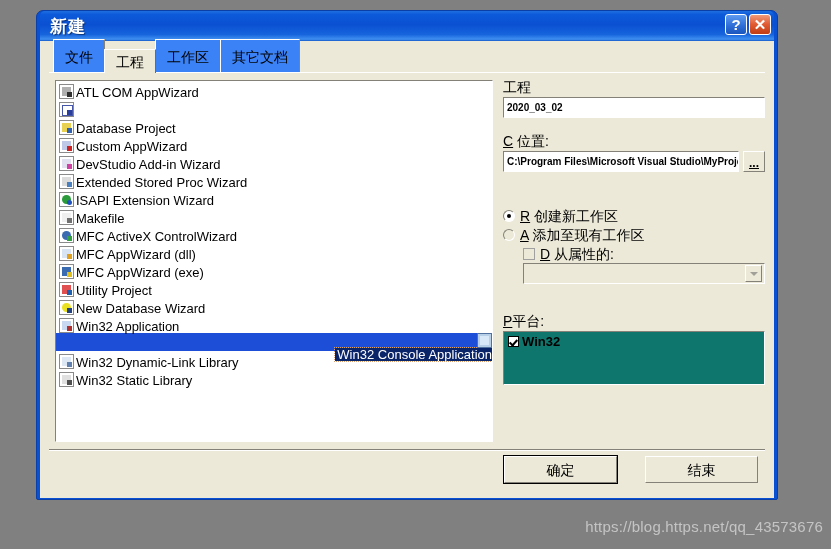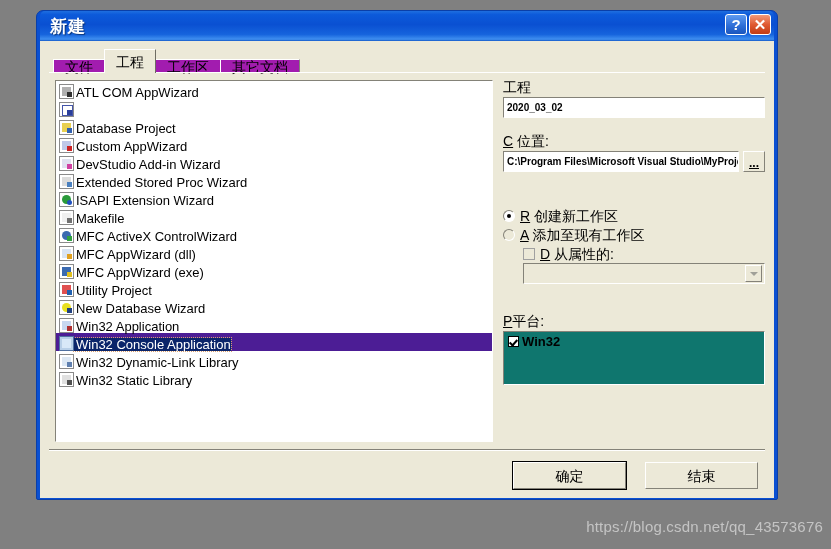--- a/index.html
+++ b/index.html
@@ -88,28 +88,28 @@
 
   
   #tabstrip {
     position: relative;
     height: 24px;
     display: flex;
     align-items: flex-end;
     padding-left: 4px;
   }
   .tab {
-    height: 14px;
+    height: 34px;
     padding: 0 11px;
     font-size: 14px;
     color: #000;
     display: flex;
     align-items: center;
     box-sizing: border-box;
-    background: #a21caf;
+    background: #3b82f6;
     border-left: 1px solid #ffffff;
     border-top: 1px solid #ffffff;
     border-right: 1px solid #848278;
     margin-right: -1px;
     line-height: 1;
   }
   .tab.active {
     height: 24px;
     background: #ece9d8;
     font-weight: normal;
@@ -150,21 +150,22 @@
     padding-left: 3px;
     font-size: 13px;
     color: #000;
     white-space: nowrap;
     line-height: 1;
   }
   .list-item .label {
     padding-left: 2px;
   }
   .list-item.selected {
-    background: #4c1d95;
+    background: #1d4ed8;
+    flex-direction: column;
   }
   .list-item.selected .label {
     color: #ffffff;
     outline: 1px dotted #d8a070;
     outline-offset: 0px;
     background: #0a246a;
   }
   .ico {
     width: 15px;
     height: 15px;
@@ -369,23 +370,23 @@
     left: 9px;
     right: 9px;
     bottom: 47px;
     border-top: 1px solid #848278;
     border-bottom: 1px solid #ffffff;
     height: 0;
   }
   #buttonbar {
     position: absolute;
     right: 16px;
-    bottom: 9px;
-    display: flex;
-    gap: 19px;
+    bottom: 15px;
+    display: flex;
+    gap: 28px;
   }
   .dlg-btn {
     width: 113px;
     height: 27px;
     background: #ece9d8;
     border: 1px solid;
     border-color: #ffffff #848278 #848278 #ffffff;
     box-sizing: border-box;
     display: flex;
     align-items: center;
@@ -558,13 +559,13 @@
     <div id="sep"></div>
 
     <div id="buttonbar">
       <div class="dlg-btn default">确定</div>
       <div class="dlg-btn">结束</div>
     </div>
 
   </div>
 </div>
 
-<div id="watermark">https://blog.csdn.net/qq_43573676</div>
+<div id="watermark">https://blog.https.net/qq_43573676</div>
 
 </body></html>

